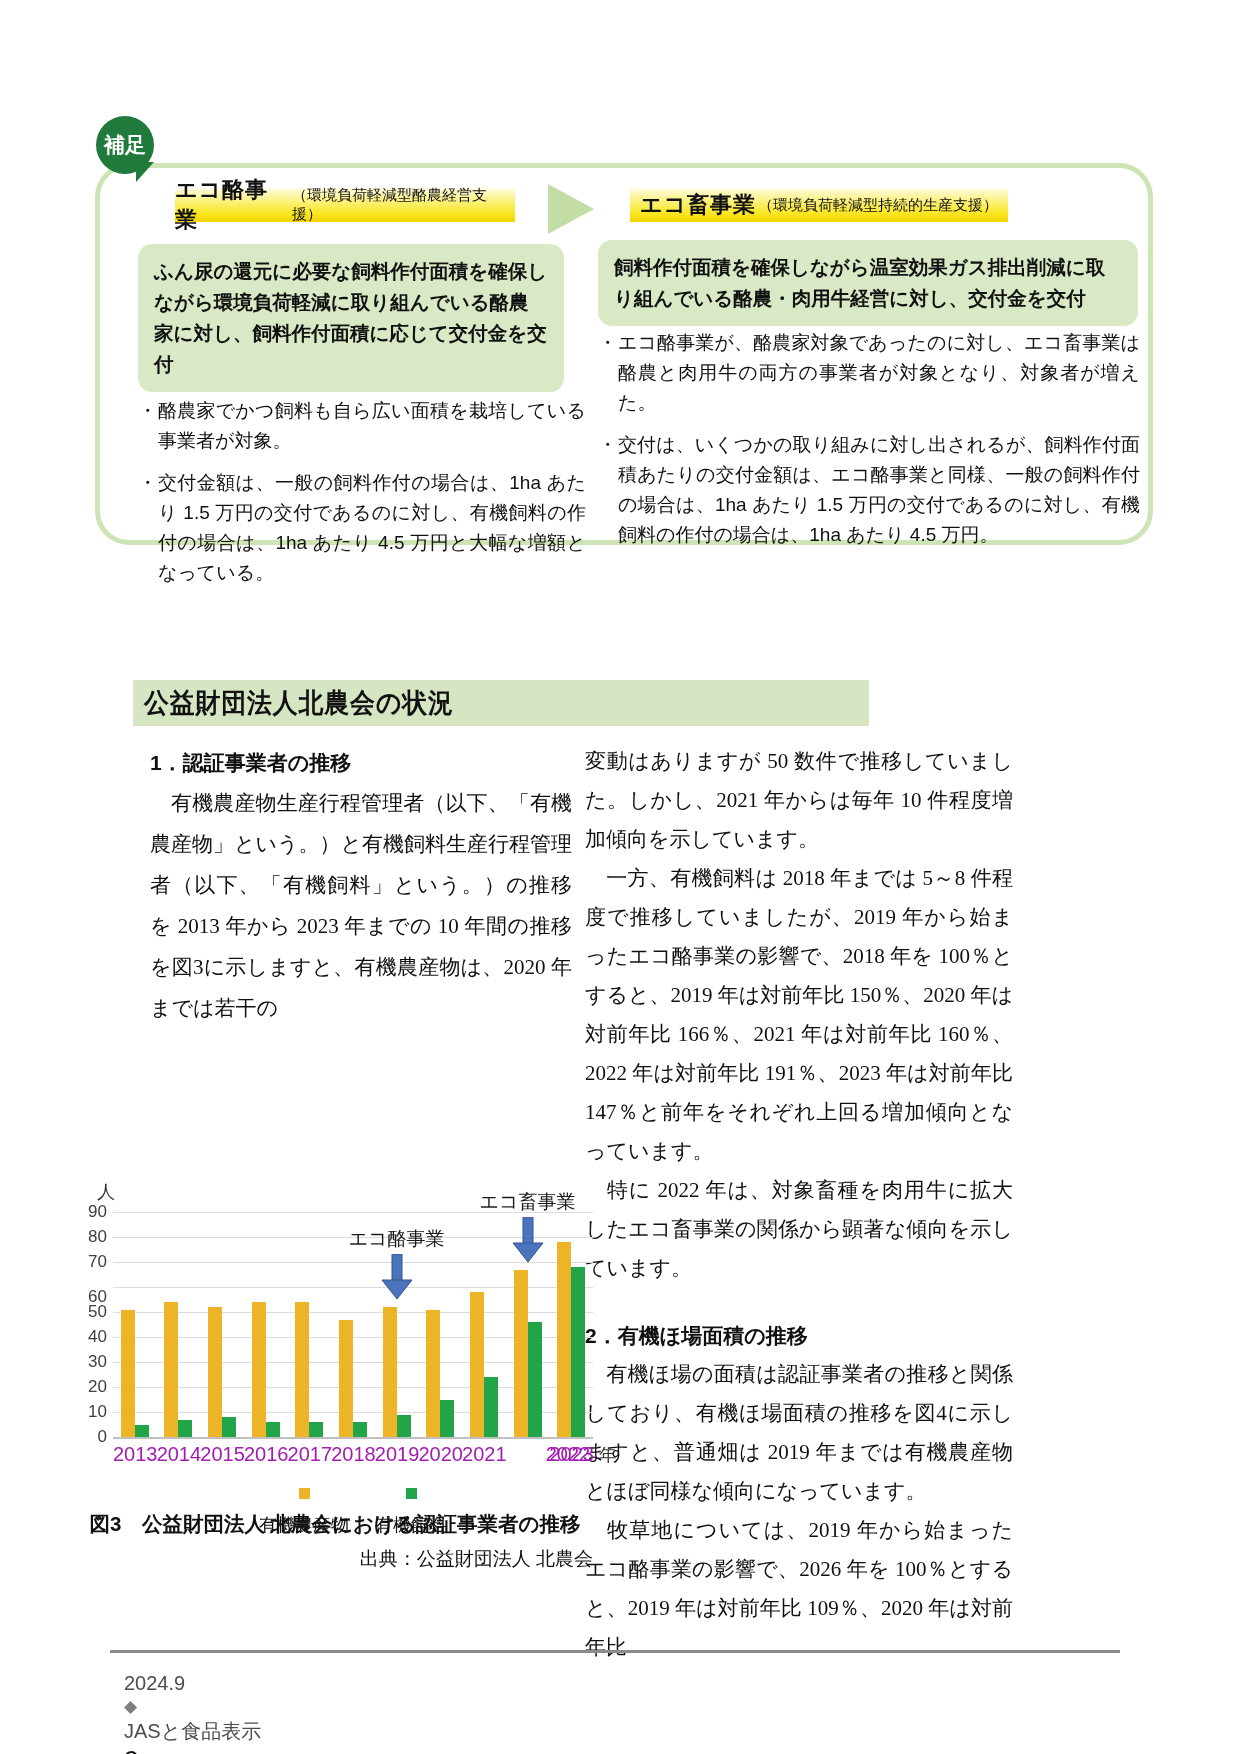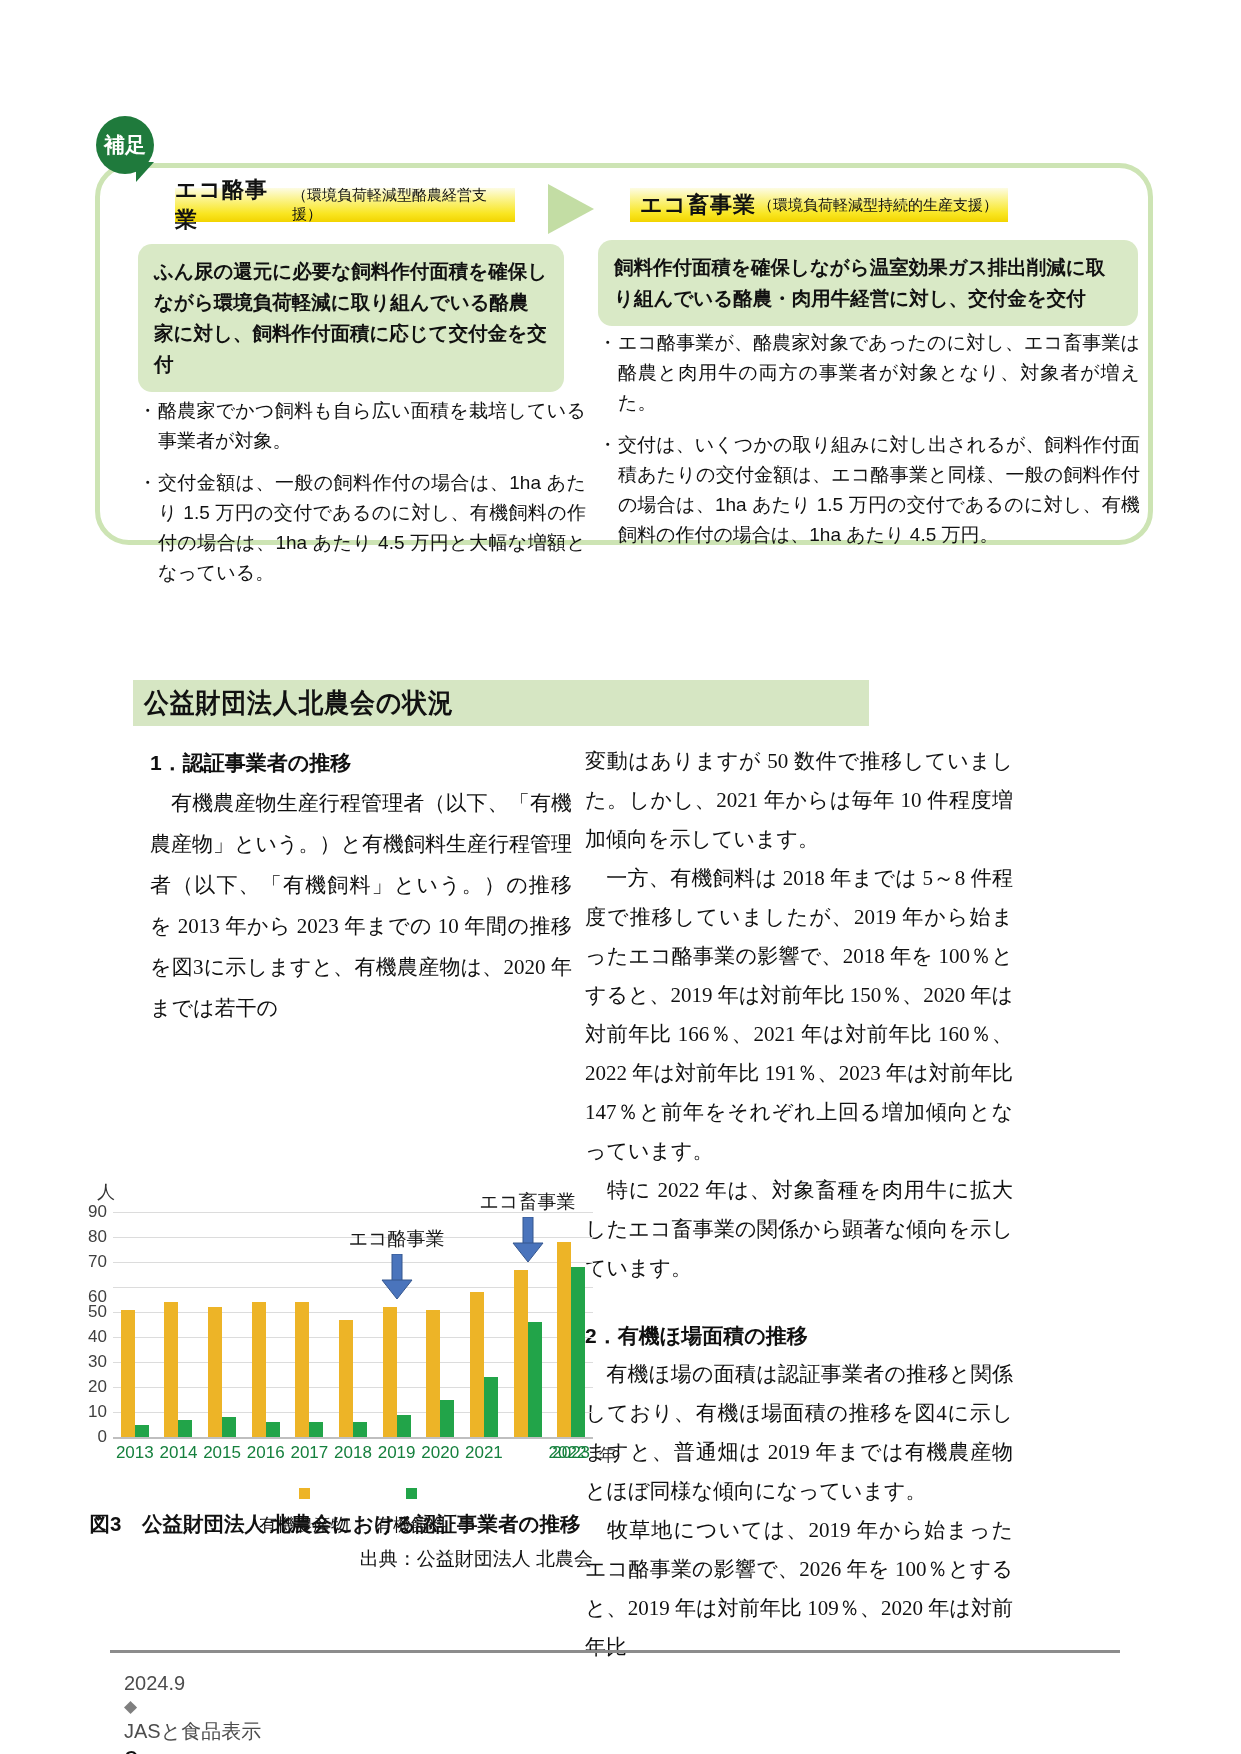--- a/index.html
+++ b/index.html
@@ -47,21 +47,21 @@
   
   .chart{position:absolute;left:85px;top:1150px;width:545px;height:480px;font-family:"Liberation Sans",sans-serif;}
   .chart-unit{position:absolute;left:12px;top:30px;font-size:18px;color:#333;}
   .chart-plot{position:absolute;left:28px;top:62px;width:480px;height:225px;
           border-bottom:2px solid #bfbfbf;
           background-image:linear-gradient(to bottom,#dcdcdc 1px,transparent 1px);
           background-size:100% 25px;}
   .ytick{position:absolute;left:0;width:22px;text-align:right;font-size:17px;color:#3f3f3f;line-height:18px;}
   .bar{position:absolute;bottom:0;width:14px;}
   .xlabels{position:absolute;left:28px;top:293px;width:480px;height:24px;}
-  .xlabel{position:absolute;top:0;text-align:center;font-size:17px;color:#15803d;}
+  .xlabel{position:absolute;top:0;text-align:center;font-size:20px;color:#a21caf;}
   .xsuffix{position:absolute;left:514px;top:293px;font-size:17.5px;color:#333;}
   .annot{position:absolute;width:130px;display:flex;flex-direction:column;align-items:center;z-index:2;}
   .annot-label{font-size:19px;color:#1a1a1a;white-space:nowrap;margin-bottom:2px;}
   .legend{position:absolute;left:28px;top:338px;width:480px;display:flex;justify-content:center;gap:26px;}
   .legend-item{display:flex;align-items:center;gap:14px;font-size:18px;flex-direction:column;}
   .legend-swatch{width:11px;height:11px;display:inline-block;}
   .fig-caption{position:absolute;left:0;top:360px;width:500px;text-align:center;font-weight:bold;font-size:20.5px;}
   .fig-source{position:absolute;left:0;top:396px;width:508px;text-align:right;font-size:19px;}
   
   .foot-rule{position:absolute;left:110px;top:1650px;width:1010px;height:3px;background:#8c8c8c;}

